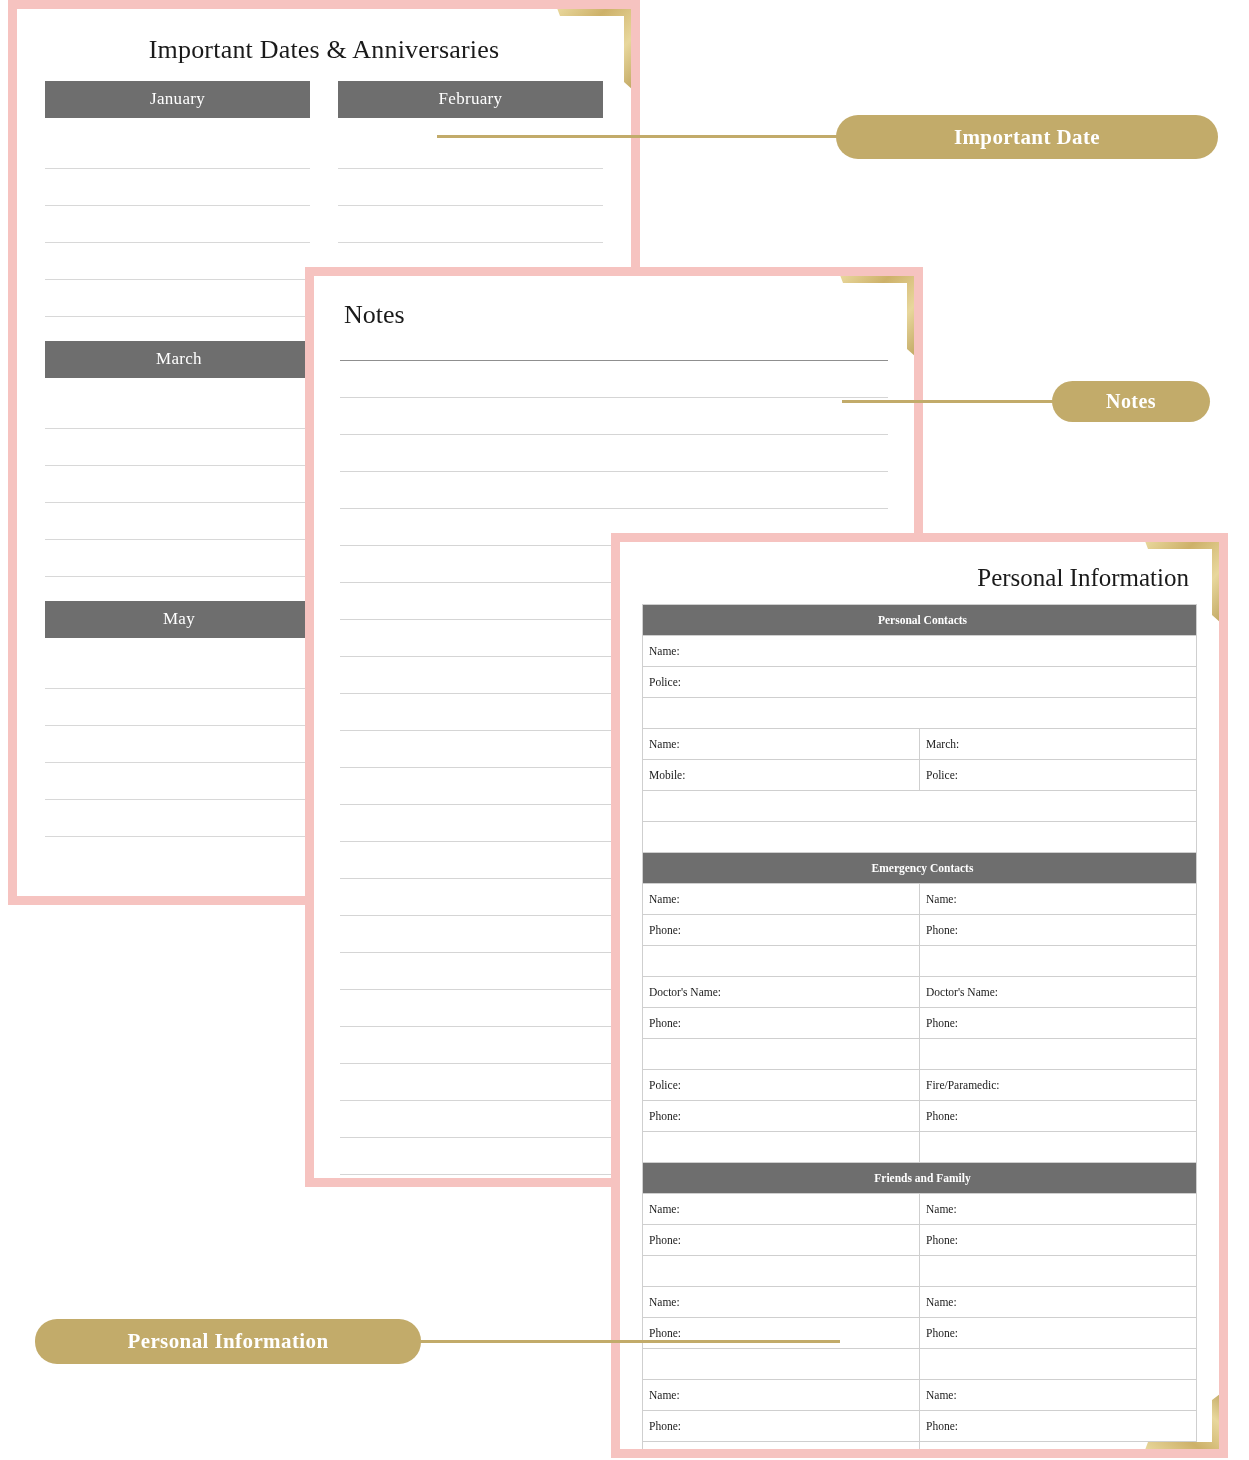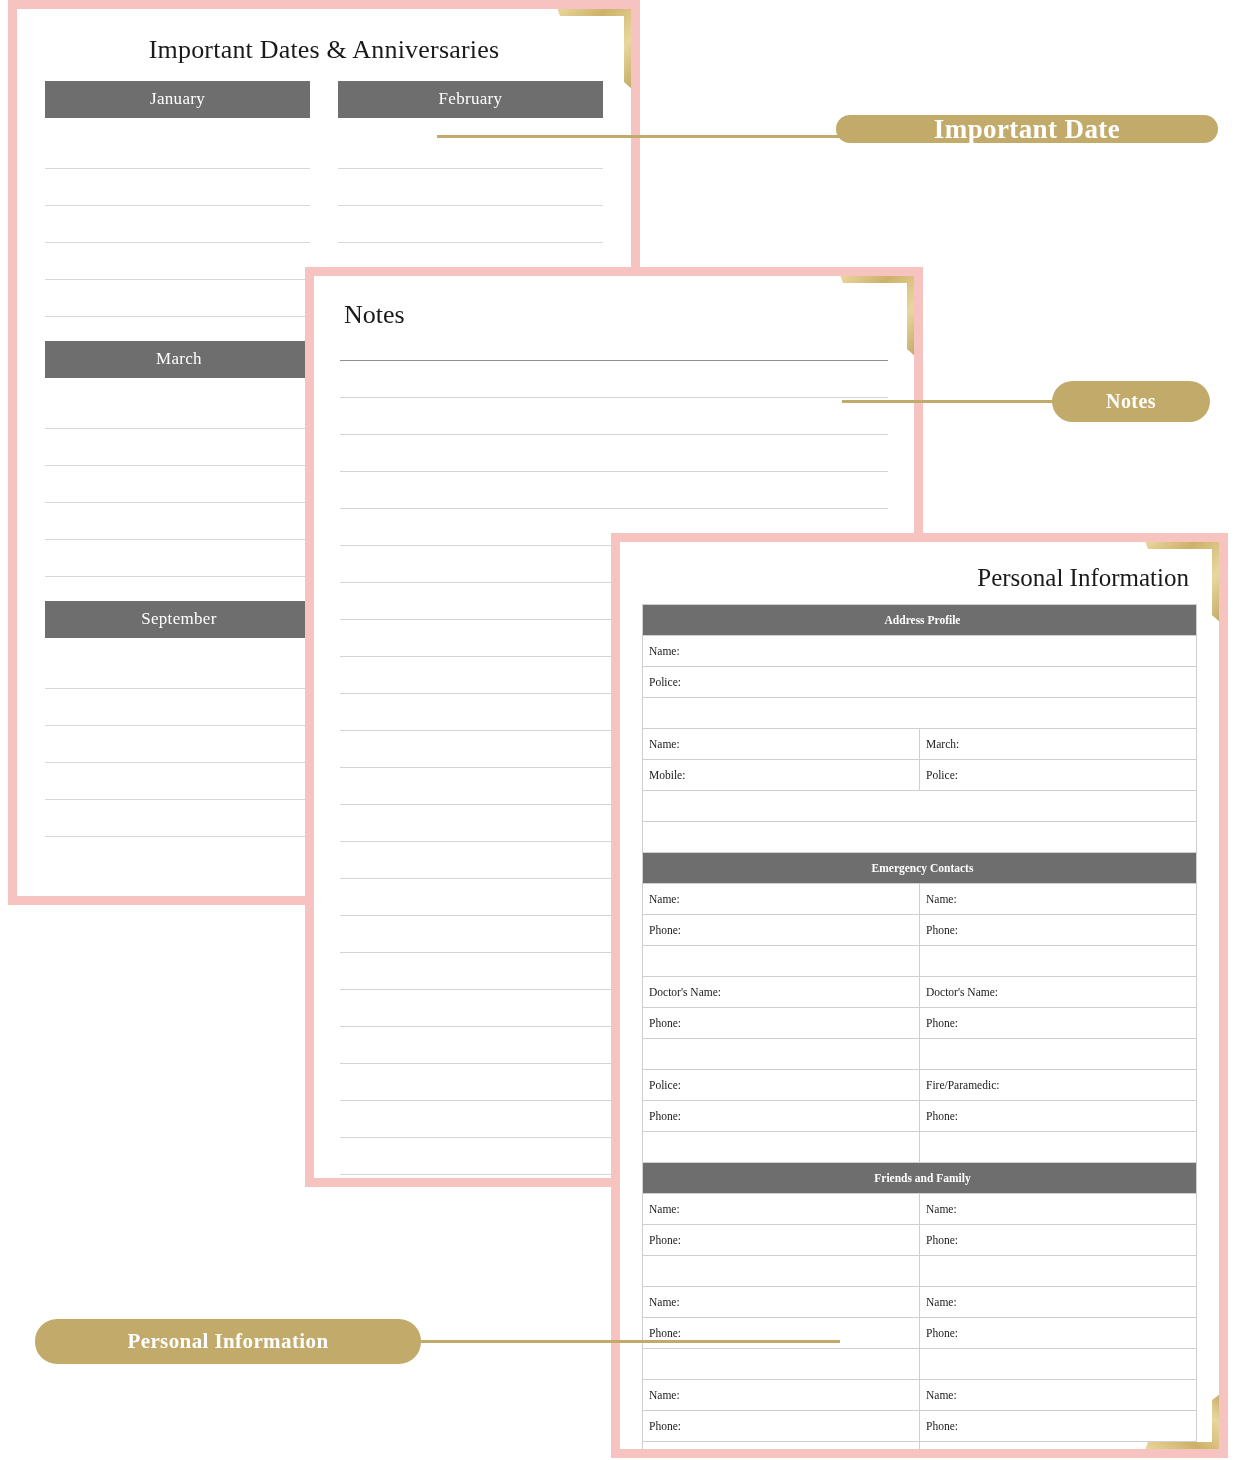--- a/index.html
+++ b/index.html
@@ -170,22 +170,22 @@
   }
   .leader {
     position: absolute;
     height: 3px;
     background: #c2ab6a;
   }
   #callout-dates {
     left: 836px;
     top: 115px;
     width: 382px;
-    height: 28px;
-    font-size: 27px;
+    height: 44px;
+    font-size: 21px;
   }
   #leader-dates {
     left: 437px;
     top: 135px;
     width: 402px;
   }
   #callout-notes {
     left: 1052px;
     top: 381px;
     width: 158px;
@@ -248,21 +248,21 @@
           <div class="ruled">
             <div class="rule"></div>
             <div class="rule"></div>
             <div class="rule"></div>
             <div class="rule"></div>
             <div class="rule"></div>
           </div>
         </div>
 
         <div class="month-block" style="width:48%;">
-          <div class="month-bar">September</div>
+          <div class="month-bar">May</div>
           <div class="ruled">
             <div class="rule"></div>
             <div class="rule"></div>
             <div class="rule"></div>
             <div class="rule"></div>
             <div class="rule"></div>
           </div>
         </div>
       </div>
 
@@ -331,21 +331,21 @@
 
   <div class="sheet" id="page-pi">
     <div class="sheet-inner">
       <div class="pad">
         <div class="pi-title">Personal Information</div>
 
         <table class="pi">
 
           <tbody>
               <tr>
-            <td class="sect" colspan="2">Address Profile</td>
+            <td class="sect" colspan="2">Personal Contacts</td>
           </tr>
           <tr>
             <td colspan="2">Name:</td>
           </tr>
           <tr>
             <td colspan="2">Police:</td>
           </tr>
           <tr>
             <td colspan="2" class="blank"></td>
           </tr>

